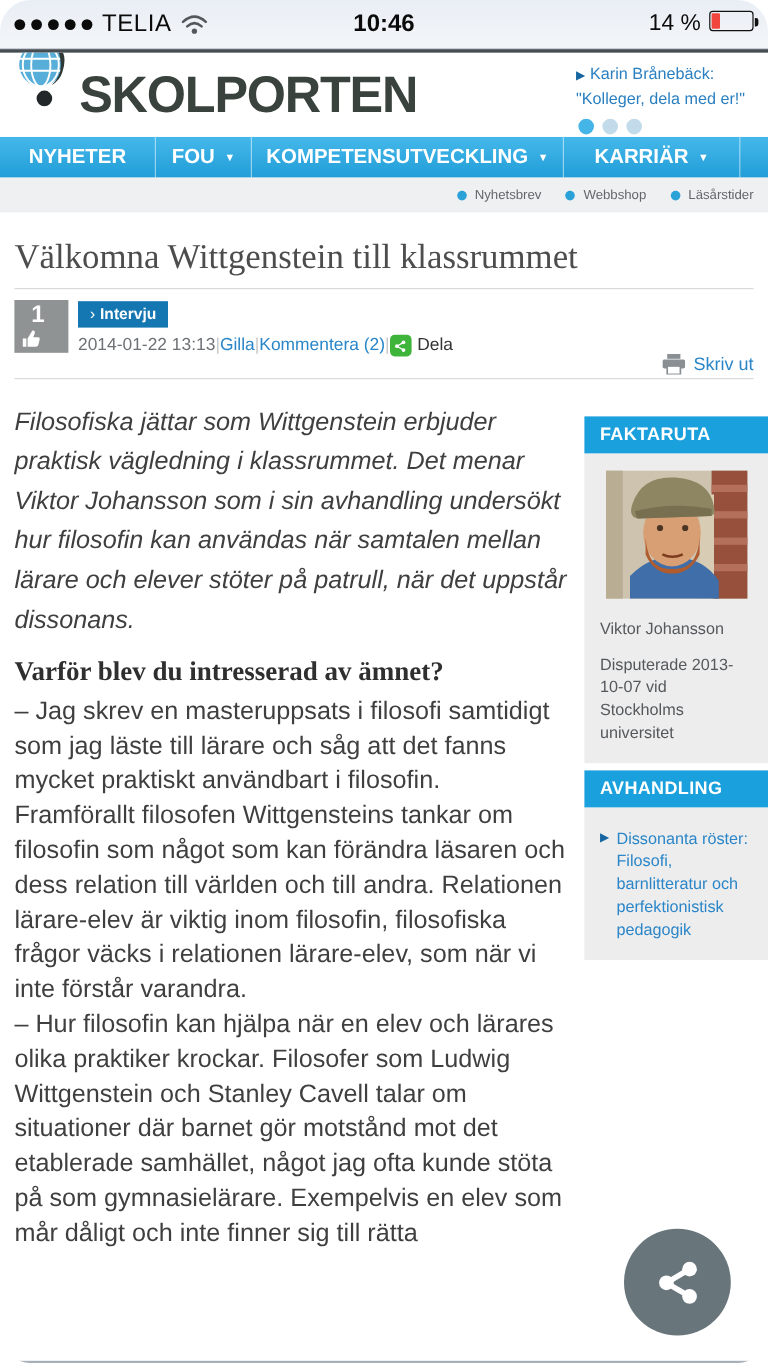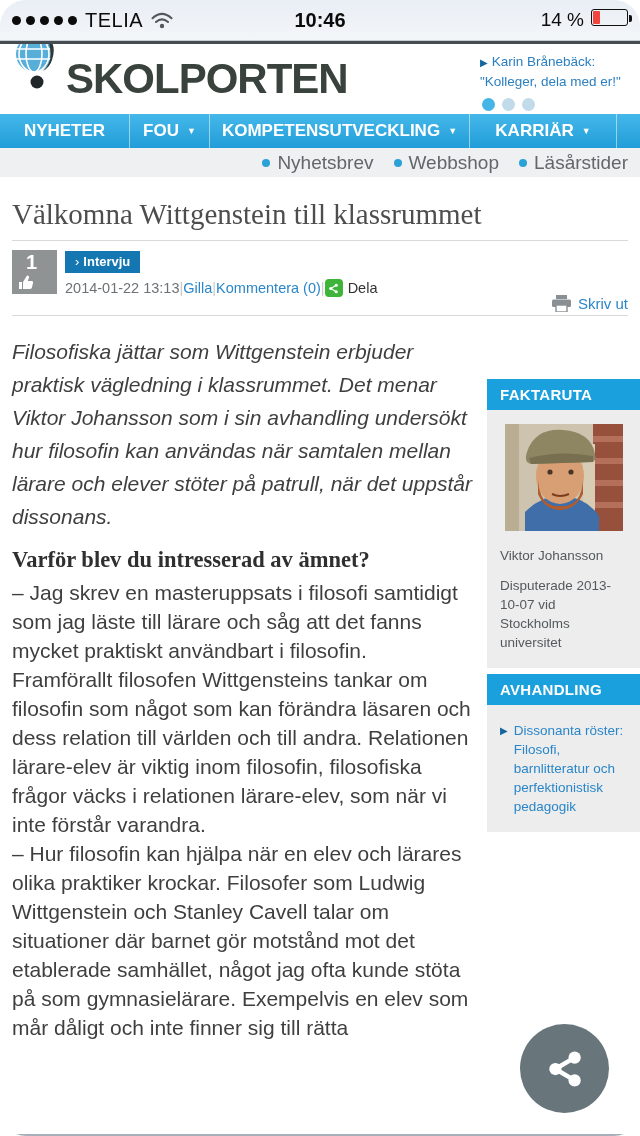--- a/index.html
+++ b/index.html
@@ -32,21 +32,21 @@
   .promo { position:absolute; right:12px; top:8px; width:148px; font-size:13.5px; line-height:19px; color:#2a7fc0; }
   .promo .arr { color:#1566a0; font-size:10px; margin-right:4px; }
   .promo-dots { display:flex; gap:7px; margin-top:7px; padding-left:2px; }
   .promo-dots i { width:13px; height:13px; border-radius:50%; background:#c1dbea; }
   .promo-dots i.active { background:#45b4e6; }
   
   .nav { height:34px; display:flex; background:linear-gradient(180deg,#45b8ea,#219dd8); color:#fff; font-weight:bold; font-size:17px; }
   .nav a { display:flex; align-items:center; justify-content:center; border-right:1px solid rgba(255,255,255,.5); cursor:pointer; text-decoration:none; color:#fff; }
   .nav .caret { font-size:9px; margin-left:8px; }
   .nav .filler { flex:1; }
-  .subnav { height:29px; background:#eef0f1; display:flex; align-items:center; justify-content:flex-end; gap:20px; padding-right:12px; font-size:19px; color:#63676a; }
+  .subnav { height:29px; background:#eef0f1; display:flex; align-items:center; justify-content:flex-end; gap:20px; padding-right:12px; font-size:11px; color:#63676a; }
   .subnav a { display:flex; align-items:center; gap:7px; cursor:pointer; }
   .subnav i { width:8px; height:8px; border-radius:50%; background:#2aa2d8; }
   
   .page-title { font-family:"Liberation Serif", serif; font-weight:normal; font-size:29px; color:#4d4d4d; margin:21px 12px 9px; }
   .rule { height:1px; background:#d9d9d9; margin:0 12px; }
   .meta-block { position:relative; height:74px; margin:0 12px; }
   .like-badge { position:absolute; left:0; top:9px; width:45px; height:44px; background:#909394; color:#fff; cursor:pointer; }
   .like-badge .num { position:absolute; top:1px; left:0; right:6px; text-align:center; font-size:20px; font-weight:bold; }
   .like-badge svg { position:absolute; left:5px; bottom:4px; }
   .tag { position:absolute; left:53px; top:10px; background:#1577b2; color:#fff; font-size:13px; font-weight:bold; padding:3px 10px 4px; cursor:pointer; }
@@ -57,21 +57,21 @@
   .meta-line .dela { color:#333; display:flex; align-items:center; gap:5px; cursor:pointer; }
   .mini-share { width:18px; height:18px; border-radius:4px; background:#3eb53a; display:flex; align-items:center; justify-content:center; }
   .print-row { position:absolute; right:0; bottom:3px; display:flex; align-items:center; gap:7px; font-size:15px; color:#2a86c8; cursor:pointer; }
   
   .article-wrap { position:relative; margin-top:1px; }
   .main-col { width:472px; padding-left:12px; color:#3f3f3f; }
   .lead { font-style:italic; font-size:21px; line-height:33px; margin:19px 0 0; }
   .q-heading { font-family:"Liberation Serif", serif; font-size:22.5px; color:#2f2f2f; margin:14px 0 5px; }
   .answer { font-size:21px; line-height:29px; }
   
-  .sidebar { position:absolute; left:487px; top:12px; width:153px;margin-top:32px; }
+  .sidebar { position:absolute; left:487px; top:12px; width:153px; }
   .side-box { margin-bottom:6px; }
   .side-box .box-head { background:#1aa0dc; color:#fff; font-weight:bold; font-size:15px; padding:7px 0 7px 13px; letter-spacing:.3px; }
   .side-box .box-body { background:#ededee; padding:12px 13px 16px; }
   .fakta-body { min-height:198px; }
   .portrait { display:block; margin:2px auto 0; }
   .person-name { font-size:13.5px; color:#55595c; margin-top:17px; }
   .person-info { font-size:13.5px; color:#55595c; line-height:19px; margin-top:13px; }
   .avh-body { min-height:78px; }
   .avh-link { display:flex; gap:6px; font-size:13.5px; line-height:19px; color:#2a86c8; cursor:pointer; margin-top:4px; }
   .avh-link .arr { color:#1566a0; font-size:10px; line-height:19px; }
@@ -182,21 +182,21 @@
       <svg width="17" height="17" viewBox="0 0 17 17">
         <path d="M2 9 h3 v7 H2 z M6 16 V9 l3.4-5.6 q.8-1.4 2-.7 q1.2.7.5 2.3 L10.7 8 h4 q1.8 0 1.4 1.8 l-1.2 4.7 q-.4 1.5-2 1.5 z" fill="#fff"></path>
       </svg>
     </div>
     <div class="tag"><span class="chev">›</span><span>Intervju</span></div>
     <div class="meta-line">
       <span>2014-01-22 13:13</span>
       <span class="sep">|</span>
       <a>Gilla</a>
       <span class="sep">|</span>
-      <a>Kommentera (0)</a>
+      <a>Kommentera (2)</a>
       <span class="sep">|</span>
       <span class="dela">
         <span class="mini-share">
           <svg width="11" height="11" viewBox="0 0 24 24">
               <g fill="#fff">
                 <circle cx="18" cy="5" r="3.4"></circle>
                 <circle cx="6" cy="12" r="3.4"></circle>
                 <circle cx="18" cy="19" r="3.4"></circle>
                 <path d="M6 12 L18 5 M6 12 L18 19" stroke="#fff" stroke-width="2.4"></path>
               </g>

